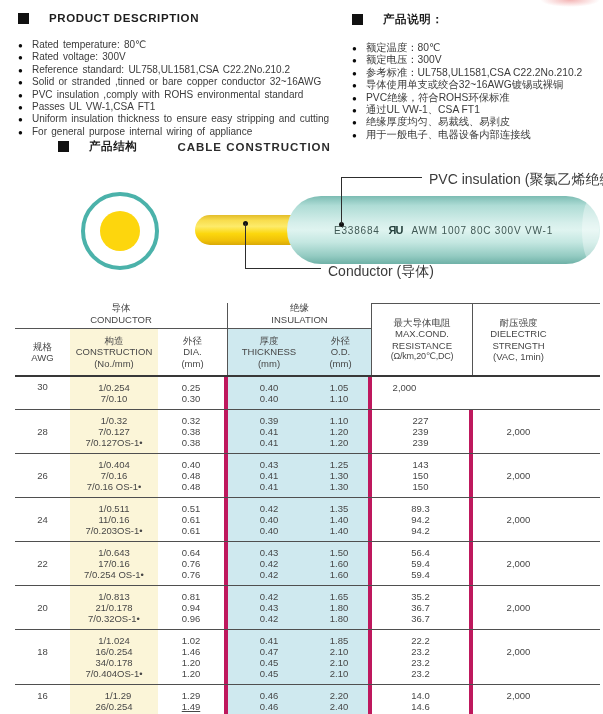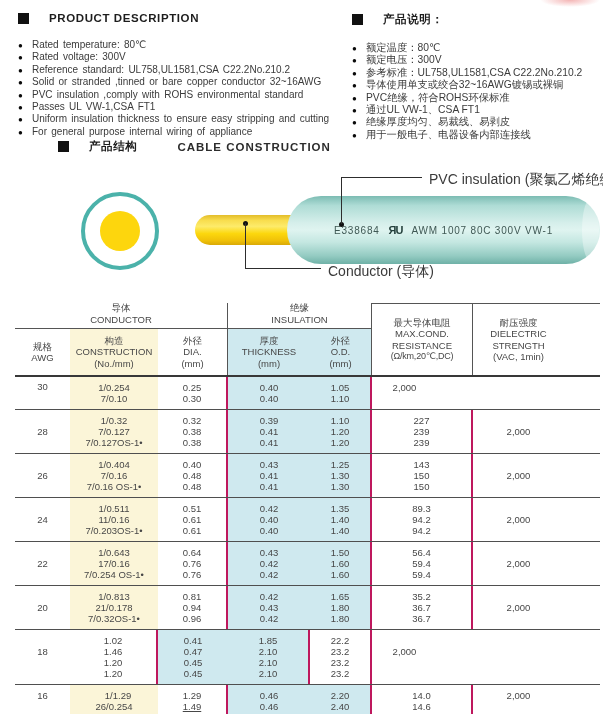--- a/index.html
+++ b/index.html
@@ -54,21 +54,21 @@
   .th-awg{grid-column:1;grid-row:2;}
   .th-con{grid-column:2;grid-row:2;background:#fbf5d8;}
   .th-dia{grid-column:3;grid-row:2;border-right:1px solid #555;}
   .th-thk{grid-column:4;grid-row:2;background:#cfe9ef;}
   .th-od {grid-column:5;grid-row:2;background:#cfe9ef;border-right:1px solid #555;}
   .th-res{grid-column:6;grid-row:1 / span 2;border-top:1px solid #555;border-right:1px solid #555;}
   .th-res .small{font-size:9px;letter-spacing:-0.2px;}
   .th-die{grid-column:7;grid-row:1 / span 2;border-top:1px solid #555;padding-right:36px;}
   .tgroup{border-bottom:1.5px solid #4f4f4f;}
   .cell{text-align:center;padding:5px 0;line-height:11px;}
-  .vr{border-right:2px solid #be185d;}
+  .vr{border-right:4px solid #be185d;}
   .c-con{background:#fbf5d8;}
   .c-ins{background:#cfe9ef;}
   .c-die{padding-right:36px;}
 </style>
 </head>
 <body>
 
 <div class="page">
 
   <div class="logo-remnant"></div>
@@ -345,20 +345,26 @@
           </div>
           <div class="cell vr">
             <span style="display: block;">35.2</span>
             <span style="display: block;">36.7</span>
             <span style="display: block;">36.7</span>
           </div>
           <div class="cell c-die" style="padding-top: 16px;">2,000</div>
         </div>
         <div class="tgrid tgroup">
           <div class="cell" style="padding-top: 16px;">18</div>
+          <div class="cell c-con">
+            <span style="display: block;">1/1.024</span>
+            <span style="display: block;">16/0.254</span>
+            <span style="display: block;">34/0.178</span>
+            <span style="display: block;">7/0.404OS-1•</span>
+          </div>
           <div class="cell vr">
             <span style="display: block;">1.02</span>
             <span style="display: block;">1.46</span>
             <span style="display: block;">1.20</span>
             <span style="display: block;">1.20</span>
           </div>
           <div class="cell c-ins">
             <span style="display: block;">0.41</span>
             <span style="display: block;">0.47</span>
             <span style="display: block;">0.45</span>

